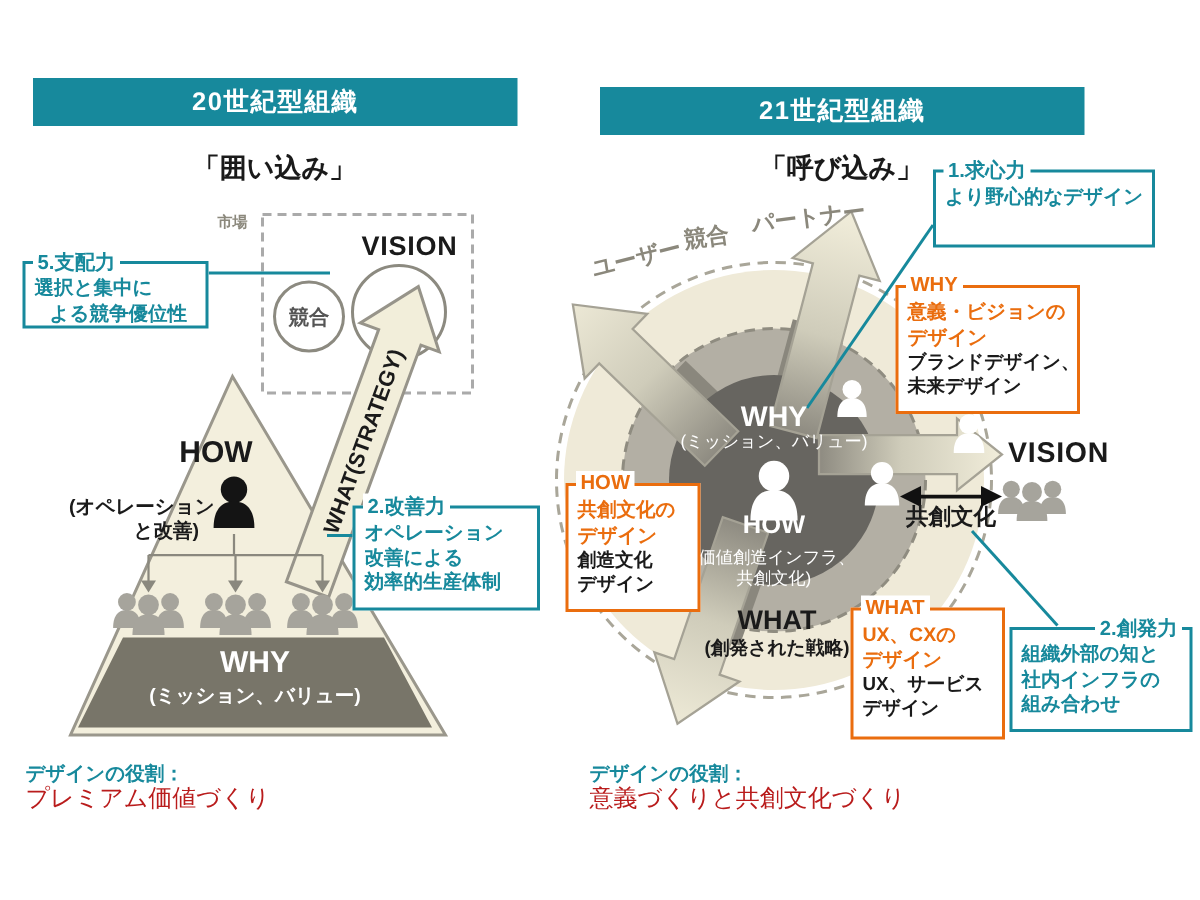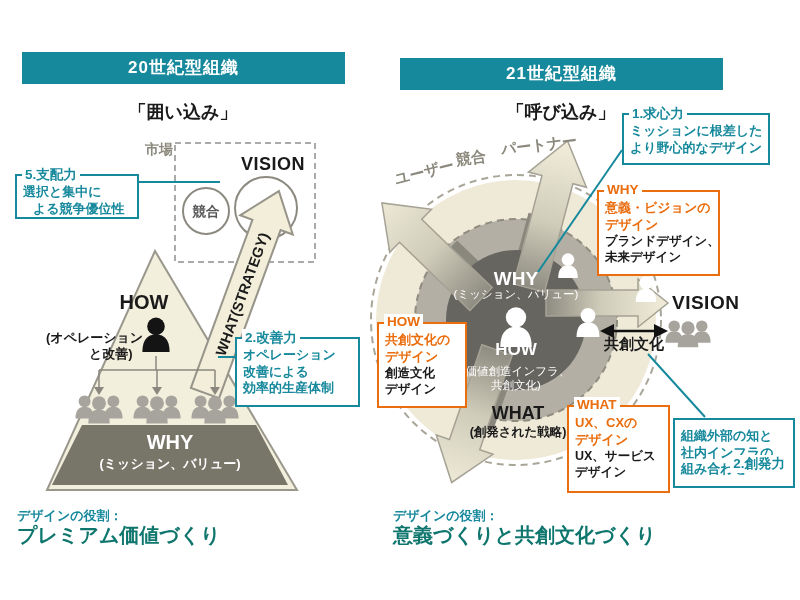--- a/index.html
+++ b/index.html
@@ -7,36 +7,36 @@
     position:relative;width:800px;height:600px;overflow:hidden;background:#fff;
     font-family:"Liberation Sans","DejaVu Sans",sans-serif;
   }
   .abs{position:absolute;}
   .cx{position:absolute;transform:translateX(-50%);white-space:nowrap;text-align:right;}
   .hdr{
     position:absolute;width:323px;height:32px;background:#17899c;color:#fff;
     font-weight:bold;font-size:17px;line-height:32px;text-align:center;letter-spacing:1px;
   }
   .subtitle{font-size:18px;font-weight:bold;color:#1a1a1a;}
-  .graylbl{font-size:14px;font-weight:bold;color:#8b887c;white-space:nowrap;position:absolute;}
+  .graylbl{font-size:10px;font-weight:bold;color:#8b887c;white-space:nowrap;position:absolute;}
   .blk{color:#1a1a1a;}
   .wht{color:#ffffff;}
   .co{position:absolute;background:#fff;border:2.5px solid;box-sizing:border-box;padding:8px 6px 3px 6px;}
   .co.teal{border-color:#17899c;color:#17899c;}
   .co.orange{border-color:#ea6d0e;color:#ea6d0e;}
   .co-title{
     position:absolute;top:-10px;left:5px;background:#fff;padding:0 3px;
     font-weight:bold;font-size:13.5px;white-space:nowrap;
   }
-  .co-title.tr{left:auto;right:5px;margin-top:45px;}
+  .co-title.tr{left:auto;right:5px;}
   .co-line{font-size:13px;font-weight:bold;line-height:1.28;white-space:nowrap;}
   .co-line.body{color:#1a1a1a;font-size:12.5px;}
   .co-line.ind{padding-left:10px;}
   .role-lbl{font-size:13px;font-weight:bold;color:#17899c;white-space:nowrap;position:absolute;}
-  .role-val{font-size:20px;font-weight:bold;color:#0f766e;white-space:nowrap;position:absolute;}
+  .role-val{font-size:16px;font-weight:normal;color:#b91c1c;white-space:nowrap;position:absolute;}
   .nw{white-space:nowrap;}
 </style>
 </head>
 <body>
 
 <div class="stage">
 
   <svg class="abs" style="left:0;top:0" width="800" height="600" viewBox="0 0 800 600">
     <defs>
       <g id="person">
@@ -188,21 +188,20 @@
   <div class="cx wht" style="left:516px;top:364px;font-size:11.5px">(価値創造インフラ、</div>
   <div class="cx wht" style="left:516px;top:378px;font-size:11.5px">共創文化)</div>
   <div class="cx blk" style="left:518px;top:403px;font-size:18px;font-weight:bold">WHAT</div>
   <div class="cx blk" style="left:518px;top:424px;font-size:12.5px;font-weight:bold">(創発された戦略)</div>
 
   <div class="abs blk nw" style="left:672px;top:292px;font-size:19px;font-weight:bold;letter-spacing:0.5px">VISION</div>
   <div class="abs blk nw" style="left:604px;top:335px;font-size:15px;font-weight:bold">共創文化</div>
 
   <div class="co teal" style="left:622px;top:113px;width:148px;height:52px">
     <span class="co-title">1.求心力</span>
-    <div class="co-line">ミッションに根差した</div>
     <div class="co-line">より野心的なデザイン</div>
   </div>
   <div class="co teal" style="left:673px;top:418px;width:122px;height:70px">
     <span class="co-title tr">2.創発力</span>
     <div class="co-line">組織外部の知と</div>
     <div class="co-line">社内インフラの</div>
     <div class="co-line">組み合わせ</div>
   </div>
 
   <div class="co orange" style="left:597px;top:190px;width:123px;height:86px">

